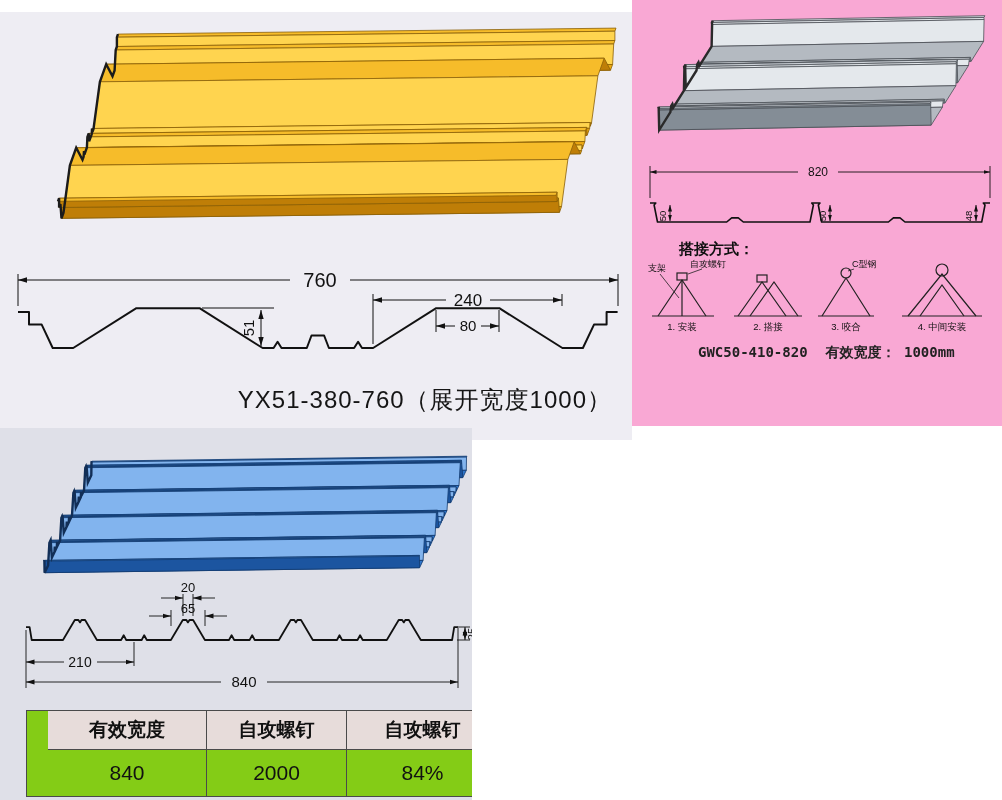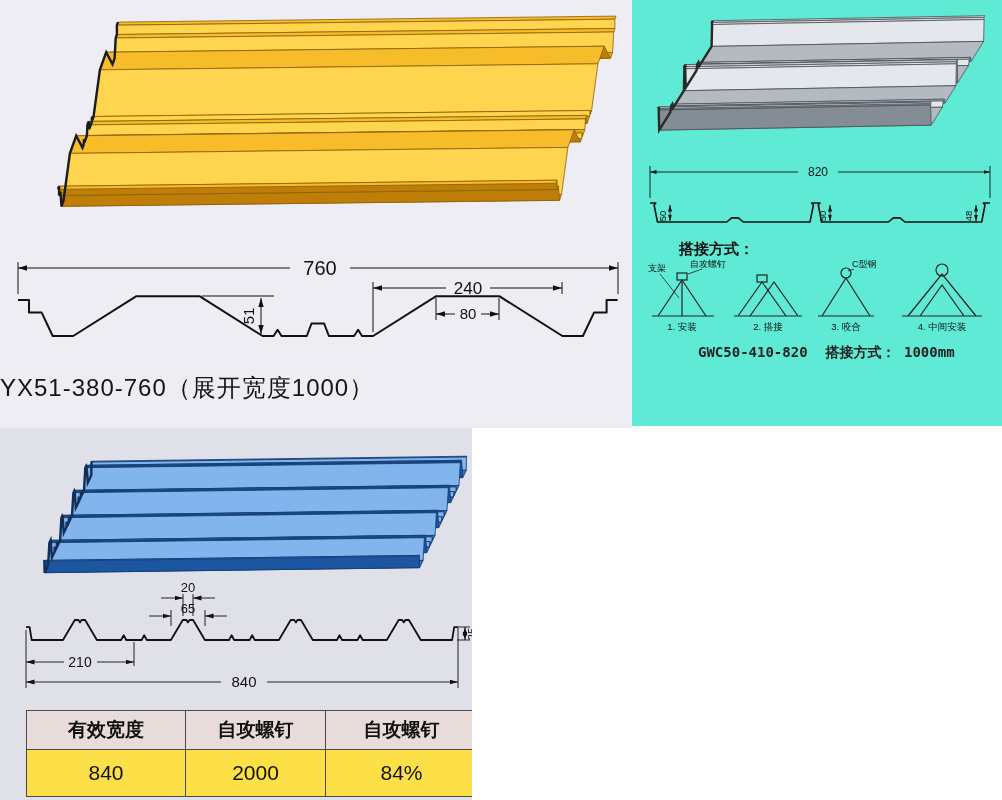--- a/index.html
+++ b/index.html
@@ -1,27 +1,27 @@
 <!DOCTYPE html>
 <html><head>
 <meta charset="utf-8">
 <style>
   html,body{margin:0;padding:0;}
   body{width:1002px;height:800px;background:#fff;font-family:"Liberation Sans","DejaVu Sans",sans-serif;color:#111;}
   .canvas{position:relative;width:1002px;height:800px;background:#fff;overflow:hidden;}
   .region{position:absolute;overflow:hidden;}
-  .tl{left:0;top:0;width:632px;height:428px;background:#eeedf3;}
-  .tr{left:632px;top:0;width:370px;height:426px;background:#5eead4;}
+  .tl{left:0;top:12px;width:632px;height:428px;background:#eeedf3;}
+  .tr{left:632px;top:0;width:370px;height:426px;background:#f9a8d4;}
   .bl{left:0;top:428px;width:472px;height:372px;background:#dfe0e8;}
   .abs{position:absolute;}
   svg text{font-family:"Liberation Sans","DejaVu Sans",sans-serif;fill:#111;}
-  .caption-yellow{position:absolute;left:0;right:20px;top:372px;text-align:left;font-size:24px;font-weight:500;letter-spacing:1px;color:#151515;}
+  .caption-yellow{position:absolute;left:0;right:20px;top:372px;text-align:right;font-size:24px;font-weight:500;letter-spacing:1px;color:#151515;}
   .lap-title{position:absolute;left:16px;top:240px;font-size:15px;font-weight:bold;color:#111;margin-left:31px;}
   .caption-gray{position:absolute;left:66px;top:344px;font-size:14px;font-weight:bold;font-family:"DejaVu Sans Mono","Liberation Mono",monospace;color:#222;display:flex;gap:18px;white-space:nowrap;}
-  .spec-table{position:absolute;left:26px;top:282px;width:452px;border:1px solid #4a4a4a;display:grid;grid-template-columns:158px 140px 152px;background:#fde047;}
+  .spec-table{position:absolute;left:26px;top:282px;width:452px;border:1px solid #4a4a4a;display:grid;grid-template-columns:158px 140px 152px;background:#84cc16;padding-left:21px;}
   .spec-table .td{display:flex;align-items:center;justify-content:center;border-left:1px solid #4a4a4a;}
   .spec-table .td:nth-child(3n+1){border-left:none;}
   .spec-table .th-cell{height:38px;background:#e7dcda;font-size:19px;font-weight:bold;}
   .spec-table .val-cell{height:46px;border-top:1px solid #4a4a4a;font-size:21px;}
 </style>
 </head>
 <body>
 
 <div class="canvas">
 
@@ -178,21 +178,21 @@
         <circle cx="296" cy="12" r="6"></circle>
       </g>
       <text x="36" y="72" font-size="9.5" text-anchor="middle">1. 安装</text>
       <text x="122" y="72" font-size="9.5" text-anchor="middle">2. 搭接</text>
       <text x="200" y="72" font-size="9.5" text-anchor="middle">3. 咬合</text>
       <text x="296" y="72" font-size="9.5" text-anchor="middle">4. 中间安装</text>
     </svg>
 
     <div class="caption-gray">
       <span>GWC50-410-820</span>
-      <span>搭接方式： 1000mm</span>
+      <span>有效宽度： 1000mm</span>
     </div>
   </section>
 
   <section class="region bl">
     <svg id="b3d" class="abs" style="left:14px;top:6px" width="458" height="150" viewBox="0 0 458 150">
         <polygon points="77.5,28.1 77.9,27.2 452.9,22.2 452.5,23.1" fill="#4a90de" stroke="#113a6f" stroke-width="0.8"></polygon>
         <polygon points="77.3,41.3 77.5,28.1 452.5,23.1 452.3,36.3" fill="#82b4ee" stroke="#113a6f" stroke-width="0.8"></polygon>
         <polygon points="73.8,48.6 77.3,41.3 452.3,36.3 448.8,43.6" fill="#2f76cb" stroke="#113a6f" stroke-width="0.8"></polygon>
         <polygon points="72.5,31.3 73.8,48.6 448.8,43.6 447.5,26.3" fill="#1c55a0" stroke="#113a6f" stroke-width="0.8"></polygon>
         <polygon points="72.1,32.2 72.5,31.3 447.5,26.3 447.1,27.2" fill="#4a90de" stroke="#113a6f" stroke-width="0.8"></polygon>

